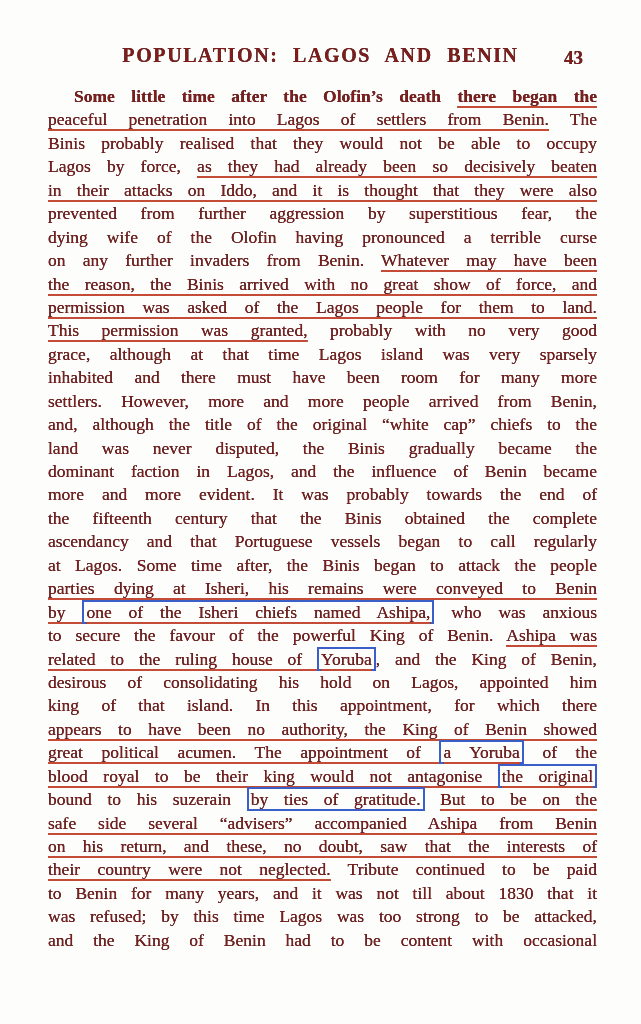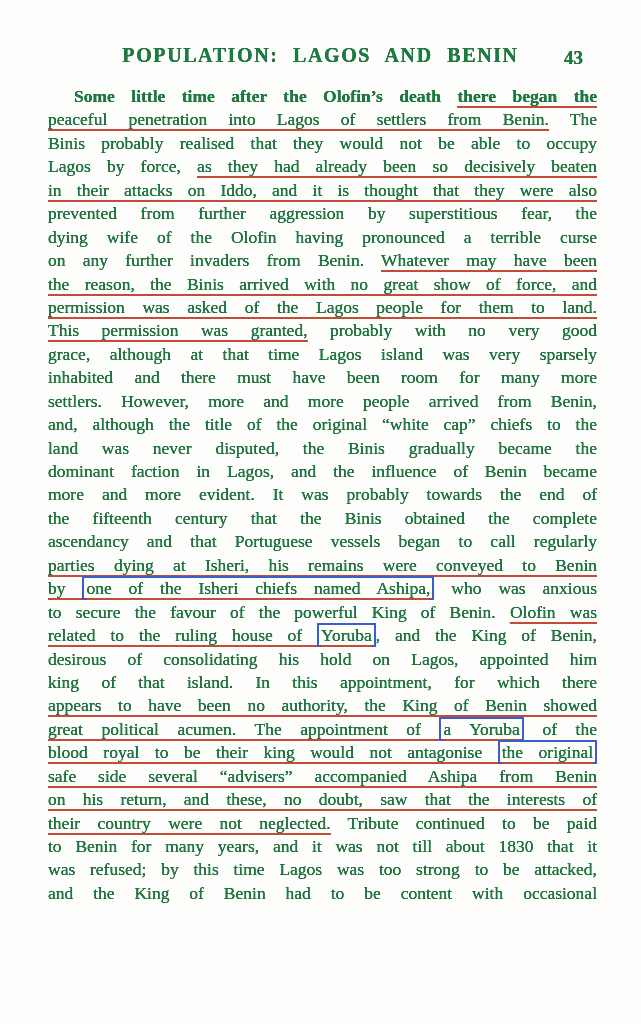--- a/index.html
+++ b/index.html
@@ -2,21 +2,21 @@
 <html><head>
 <meta charset="utf-8">
 <style>
   html,body{margin:0;padding:0;background:#e8e8e8;}
   .page{
     position:relative;
     width:641px;height:1024px;
     margin:0 auto;
     background:#fdfdfb;
     font-family:"Liberation Serif","DejaVu Serif",serif;
-    color:#15803d;
+    color:#7f1d1d;
     overflow:hidden;
   }
   .header{
     position:absolute;top:44px;left:0;right:0;
     text-align:center;
   }
   .title{
     font-size:20px;
     font-weight:700;
     letter-spacing:1.6px;
@@ -78,29 +78,31 @@
       <div class="line"><span class="seg red">This permission was granted,</span><span class="seg"> probably with no very good</span></div>
       <div class="line"><span class="seg">grace, although at that time Lagos island was very sparsely</span></div>
       <div class="line"><span class="seg">inhabited and there must have been room for many more</span></div>
       <div class="line"><span class="seg">settlers. However, more and more people arrived from Benin,</span></div>
       <div class="line"><span class="seg">and, although the title of the original “white cap” chiefs to the</span></div>
       <div class="line"><span class="seg">land was never disputed, the Binis gradually became the</span></div>
       <div class="line"><span class="seg">dominant faction in Lagos, and the influence of Benin became</span></div>
       <div class="line"><span class="seg">more and more evident. It was probably towards the end of</span></div>
       <div class="line"><span class="seg">the fifteenth century that the Binis obtained the complete</span></div>
       <div class="line"><span class="seg">ascendancy and that Portuguese vessels began to call regularly</span></div>
+      <div class="line"><span class="seg">at Lagos. Some time after, the Binis began to attack the people</span></div>
       <div class="line"><span class="seg red">parties dying at Isheri, his remains were conveyed to Benin</span></div>
       <div class="line"><span class="seg red">by </span><span class="seg red blue">one of the Isheri chiefs named Ashipa,</span><span class="seg"> who was anxious</span></div>
-      <div class="line"><span class="seg">to secure the favour of the powerful King of Benin. </span><span class="seg red">Olofin was</span></div>
+      <div class="line"><span class="seg">to secure the favour of the powerful King of Benin. </span><span class="seg red">Ashipa was</span></div>
       <div class="line"><span class="seg red">related to the ruling house of </span><span class="seg red blue">Yoruba</span><span class="seg">, and the King of Benin,</span></div>
       <div class="line"><span class="seg">desirous of consolidating his hold on Lagos, appointed him</span></div>
       <div class="line"><span class="seg">king of that island. In this appointment, for which there</span></div>
       <div class="line"><span class="seg red">appears to have been no authority, the King of Benin showed</span></div>
       <div class="line"><span class="seg red">great political acumen. The appointment of </span><span class="seg red blue">a Yoruba</span><span class="seg"> of the</span></div>
       <div class="line"><span class="seg red">blood royal to be their king would not antagonise </span><span class="seg red blue">the original</span></div>
+      <div class="line"><span class="seg">bound to his suzerain </span><span class="seg blue">by ties of gratitude.</span><span class="seg"> </span><span class="seg red">But to be on the</span></div>
       <div class="line"><span class="seg red">safe side several “advisers” accompanied Ashipa from Benin</span></div>
       <div class="line"><span class="seg red">on his return, and these, no doubt, saw that the interests of</span></div>
       <div class="line"><span class="seg red">their country were not neglected.</span><span class="seg"> Tribute continued to be paid</span></div>
       <div class="line"><span class="seg">to Benin for many years, and it was not till about 1830 that it</span></div>
       <div class="line"><span class="seg">was refused; by this time Lagos was too strong to be attacked,</span></div>
       <div class="line"><span class="seg">and the King of Benin had to be content with occasional</span></div>
     </div>
 </div>
 
 </body></html>

